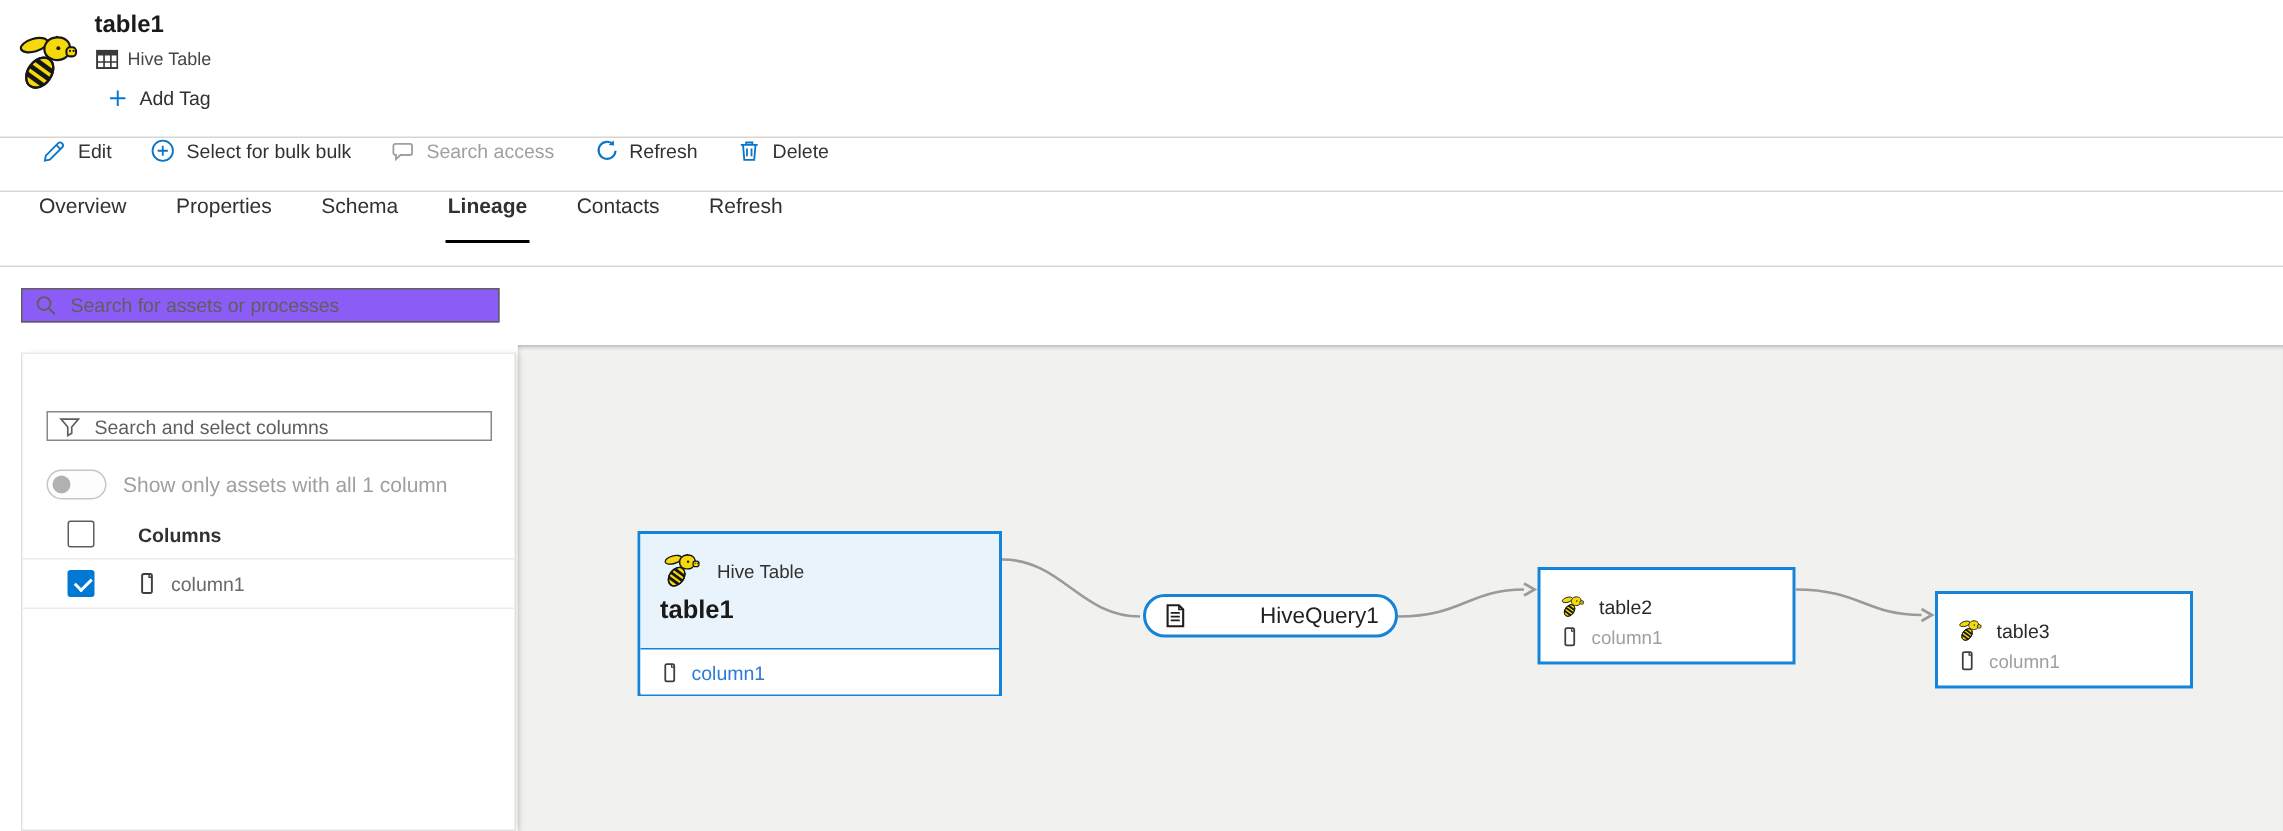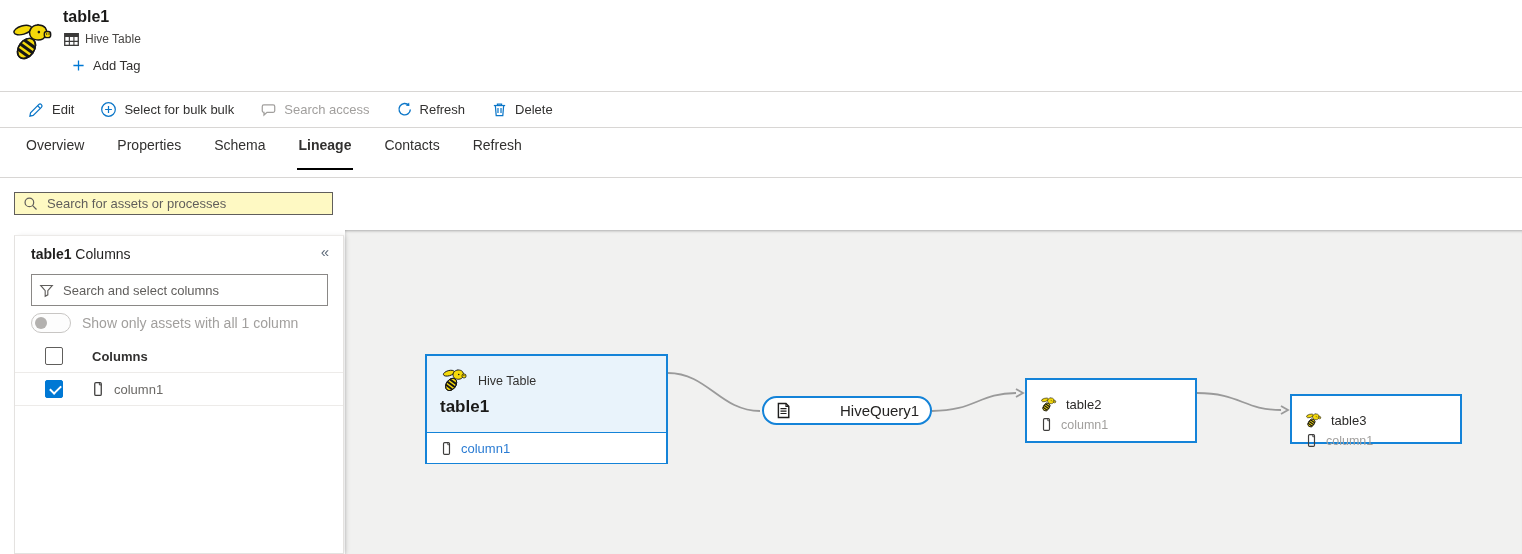--- a/index.html
+++ b/index.html
@@ -8,47 +8,47 @@
   .abs{position:absolute;}
 
   
   #hdr-logo{left:10px;top:20px;width:44px;height:44px;}
   #hdr-title{left:63px;top:8px;font-size:16px;font-weight:700;color:#1b1a19;}
   #hdr-type{left:64px;top:32px;display:flex;align-items:center;gap:6px;color:#484644;font-size:12px;}
   #hdr-addtag{left:72px;top:58px;display:flex;align-items:center;gap:8px;color:#323130;cursor:pointer;text-align:right;}
 
   
   #toolbar{left:0;top:91px;width:1522px;height:37px;border-top:1px solid #d8d6d4;border-bottom:1px solid #d8d6d4;
-           display:flex;align-items:center;padding-left:28px;gap:26px;box-sizing:border-box;}
+           display:flex;align-items:flex-start;padding-left:28px;gap:26px;box-sizing:border-box;}
   .tb-item{display:flex;align-items:center;gap:7px;color:#0b76c8;cursor:pointer;}
   .tb-item .tb-label{color:#323130;}
   .tb-item.disabled{color:#a19f9d;cursor:default;}
   .tb-item.disabled .tb-label{color:#a19f9d;}
 
   
   #tabs{left:0;top:129px;width:1522px;height:49px;border-bottom:1px solid #d8d6d4;
-        display:flex;align-items:center;padding-left:24px;gap:29px;box-sizing:border-box;}
+        display:flex;align-items:flex-start;padding-left:24px;gap:29px;box-sizing:border-box;}
   .tab{padding:0 2px 15px 2px;font-size:14px;color:#323130;cursor:pointer;border-bottom:2px solid transparent;margin-bottom:-1px;}
   .tab.active{font-weight:700;border-bottom:2px solid #000000;}
 
   
-  #asset-search{left:14px;top:192px;width:319px;height:23px;border:1px solid #605e5c;background:#fef9c3;
+  #asset-search{left:14px;top:192px;width:319px;height:23px;border:1px solid #605e5c;background:#8b5cf6;
                 display:flex;align-items:center;gap:7px;padding:0 8px;box-sizing:border-box;}
   #asset-search input{border:none;outline:none;flex:1;font-size:13px;font-family:inherit;color:#323130;background:transparent;}
   #asset-search input::placeholder{color:#605e5c;}
 
   
   #panel{left:14px;top:235px;width:330px;height:319px;background:#fff;z-index:3;
          border:1px solid #e4e2e0;border-top-color:#eceae8;box-sizing:border-box;
          box-shadow:3px 0 5px -1px rgba(0,0,0,.10);}
   #panel-title-row{position:absolute;left:0;top:0;width:100%;height:32px;}
   #panel-title{position:absolute;left:16px;top:10px;font-size:14px;color:#201f1e;}
   #panel-title .b{font-weight:700;}
   #panel-collapse{position:absolute;right:14px;top:7px;font-size:15px;color:#5f6b7a;cursor:pointer;}
-  #panel-search{position:absolute;left:16px;top:38px;width:297px;height:32px;border:1px solid #8a8886;background:#fff;
+  #panel-search{position:absolute;left:16px;top:38px;width:297px;height:20px;border:1px solid #8a8886;background:#fff;
                 display:flex;align-items:center;gap:7px;padding:0 7px;box-sizing:border-box;}
   #panel-search input{border:none;outline:none;flex:1;font-size:13px;font-family:inherit;color:#323130;background:transparent;}
   #panel-search input::placeholder{color:#605e5c;}
   #toggle-row{position:absolute;left:16px;top:77px;display:flex;align-items:center;gap:11px;}
   .toggle{width:38px;height:18px;border:1px solid #c8c6c4;border-radius:10px;background:#fdfdfd;position:relative;cursor:pointer;}
   .toggle .knob{position:absolute;left:3px;top:3px;width:12px;height:12px;border-radius:50%;background:#b3b1af;}
   #toggle-label{color:#a19f9d;font-size:14px;}
   .col-row{position:absolute;left:0;width:100%;height:33px;border-bottom:1px solid #edebe9;
            display:flex;align-items:center;padding-left:30px;box-sizing:border-box;cursor:pointer;}
   .cb{width:18px;height:18px;border:1px solid #605e5c;border-radius:2px;background:#fff;box-sizing:border-box;flex:none;position:relative;cursor:pointer;}
@@ -72,21 +72,21 @@
   #node-table1 .node-header{height:76px;background:#e9f3fb;position:relative;}
   #node-table1 .type-row{position:absolute;left:14px;top:11px;display:flex;align-items:center;gap:10px;}
   #node-table1 .type-label{font-size:12.5px;color:#323130;}
   #node-table1 .node-title{position:absolute;left:13px;top:41px;font-size:17px;font-weight:700;color:#1b1a19;}
   #node-table1 .node-footer{height:30px;border-top:1px solid #1483d8;background:#fff;
                             display:flex;align-items:center;gap:9px;padding-left:14px;}
   #node-table1 .col-link{color:#2b7cd3;font-size:13px;}
 
   .small-node{position:absolute;background:#fff;border:2px solid #1483d8;box-sizing:border-box;cursor:pointer;}
   #node-table2{left:680px;top:148px;width:172px;height:65px;}
-  #node-table3{left:945px;top:164px;width:172px;height:50px;text-align:right;}
+  #node-table3{left:945px;top:164px;width:172px;height:65px;text-align:right;}
   .small-node .title-row{position:absolute;left:13px;top:16px;display:flex;align-items:center;gap:9px;}
   .small-node .title-row .t{font-size:13px;color:#2b2a29;}
   .small-node .col-row2{position:absolute;left:14px;top:37px;display:flex;align-items:center;gap:9px;}
   .small-node .col-row2 .c{font-size:12.5px;color:#a19f9d;}
 
   #node-process{left:417px;top:166px;width:170px;height:29px;border:2px solid #1483d8;border-radius:15px;
                 background:#fff;display:flex;align-items:center;gap:8px;padding-left:11px;box-sizing:border-box;
                 position:absolute;cursor:pointer;}
   #node-process .p-label{font-size:15px;color:#242322;margin-left:40px;}
 
@@ -247,24 +247,20 @@
   </div>
 
   <div id="asset-search" class="abs">
     <svg class="icon" width="15" height="15">
         <use href="#sym-magnifier"></use>
       </svg>
     <input type="text" placeholder="Search for assets or processes" style="">
   </div>
 
   <div id="panel" class="abs">
-    <div id="panel-title-row">
-      <div id="panel-title"><span class="b">table1</span><span> Columns</span></div>
-      <div id="panel-collapse">«</div>
-    </div>
     <div id="panel-search">
       <svg class="icon" width="15" height="15">
           <use href="#sym-funnel"></use>
         </svg>
       <input type="text" placeholder="Search and select columns" style="">
     </div>
     <div id="toggle-row">
       <div class="toggle">
           <div class="knob"></div>
         </div>

